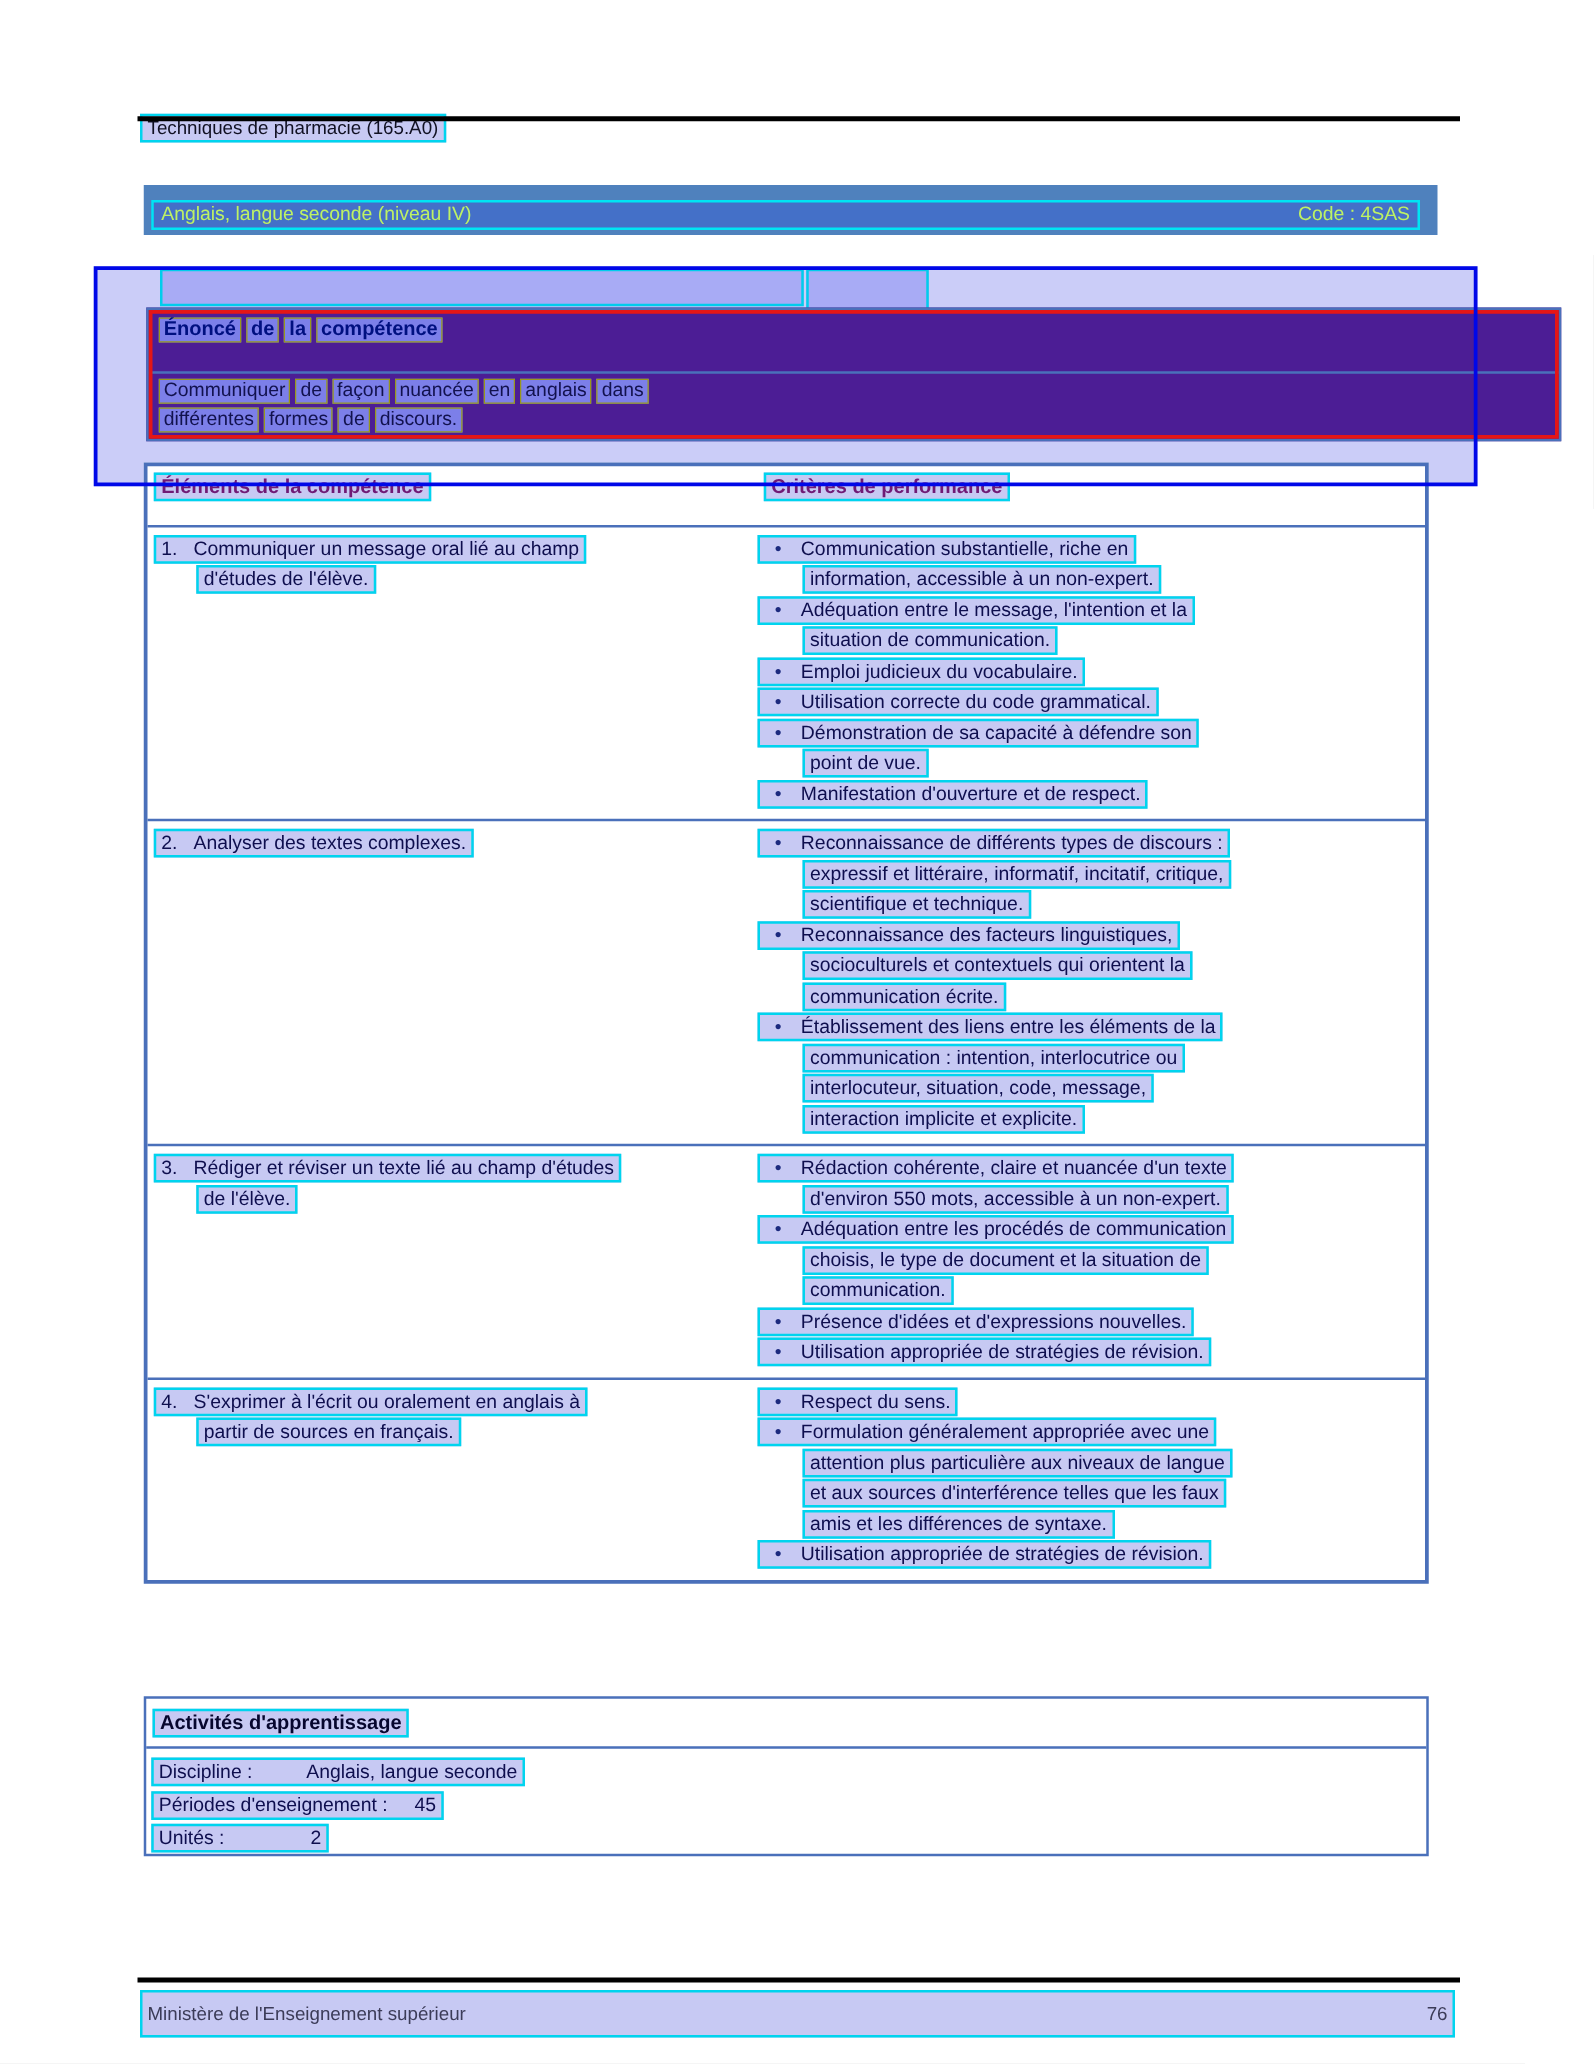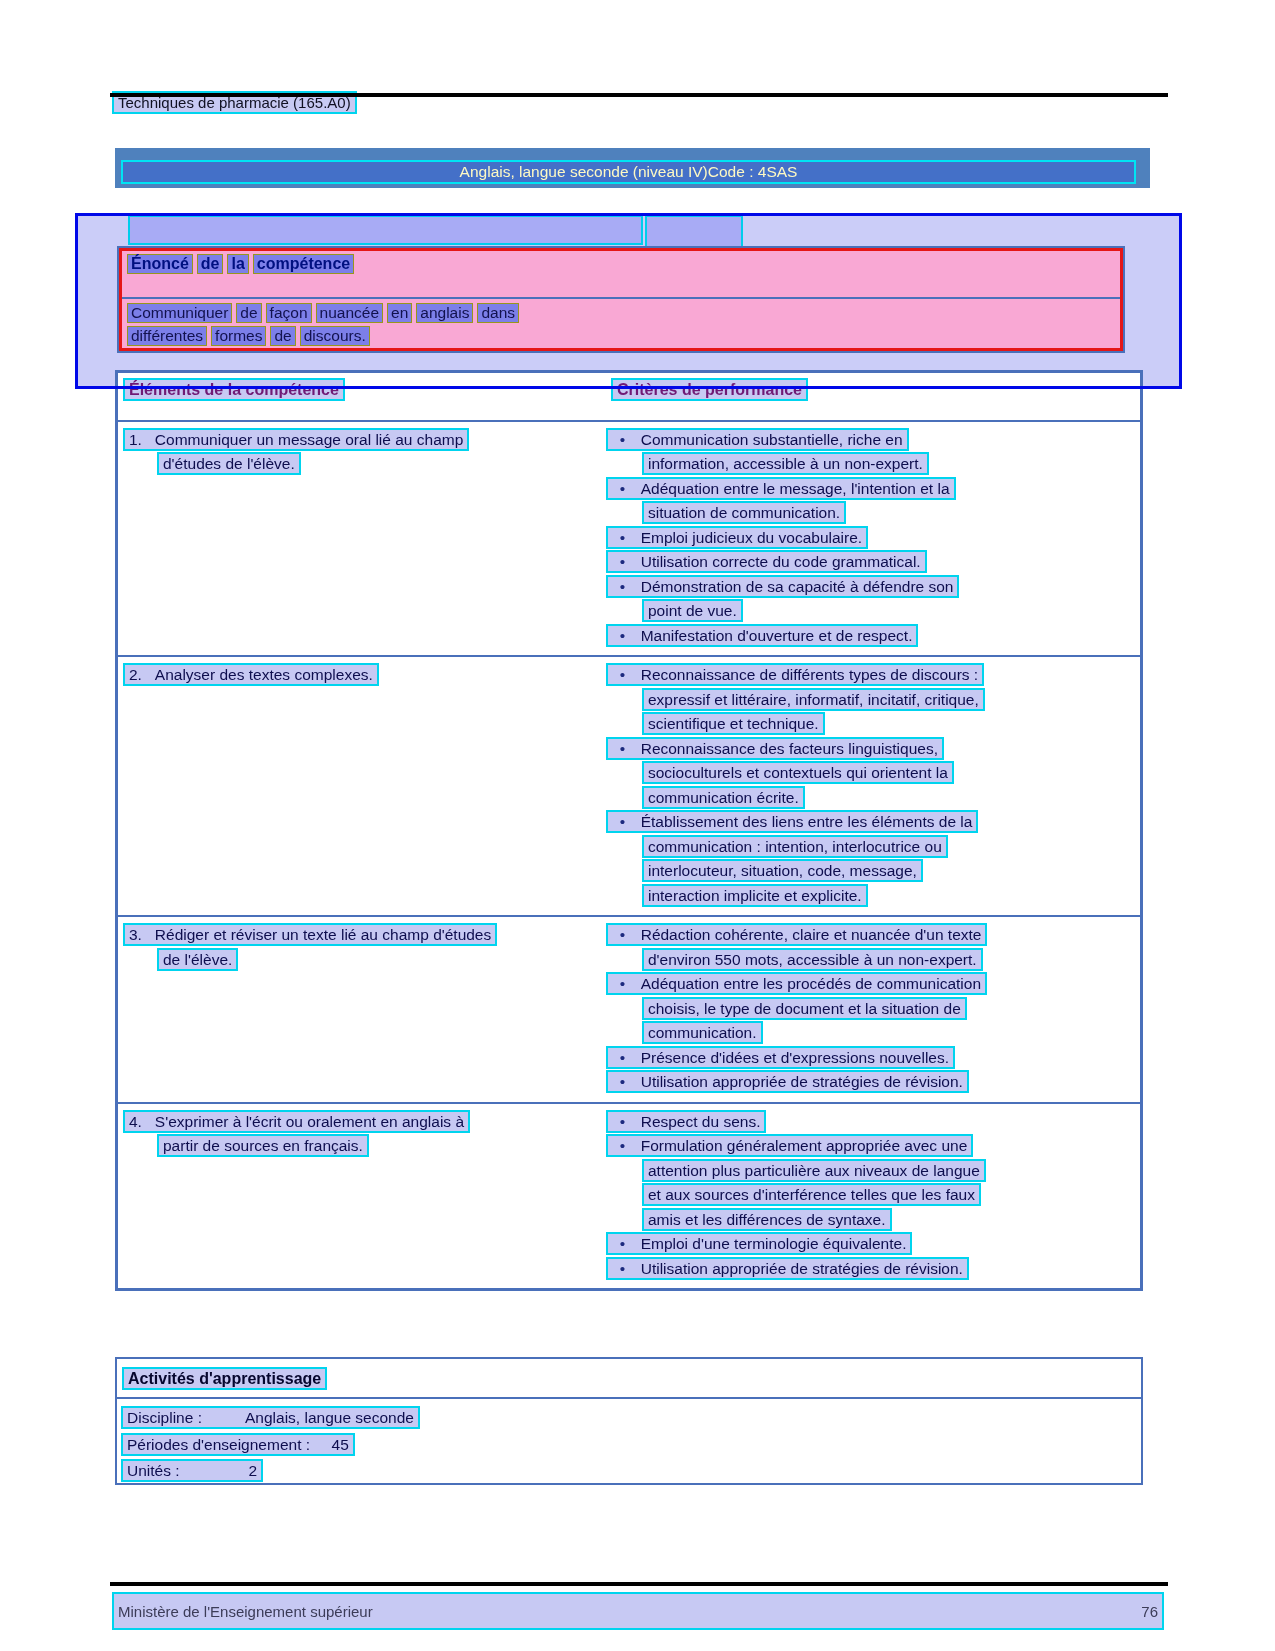--- a/index.html
+++ b/index.html
@@ -26,41 +26,41 @@
   .rule { position:absolute; left:110px; width:1058px; height:4px; background:#000; }
   .rule-top { top:93px; }
   .rule-bottom { top:1582px; }
   .banner {
     position:absolute; left:115px; top:148px; width:1035px; height:40px;
     background:#4f81bd;
   }
   .banner-hl {
     position:absolute; left:6px; right:14px; top:12px; bottom:4px;
     background:#4470c8; border:2px solid #00e4f4;
-    display:flex; justify-content:center; align-items:center;
-    color:#fef9c3; font-size:15.5px; padding:0 6px;
+    display:flex; justify-content:space-between; align-items:center;
+    color:#bef264; font-size:15.5px; padding:0 6px;
   }
   
   .panel-fill {
     position:absolute; left:75px; top:213px; width:1107px; height:176px;
     background:#cbcdf8; z-index:0;
   }
   .panel-border {
     position:absolute; left:75px; top:213px; width:1107px; height:176px;
     border:3px solid #0008e8; box-sizing:border-box; z-index:7; pointer-events:none;
     background:transparent;
   }
   .headings { position:absolute; left:128px; top:215px; z-index:2; }
   .obj-line { width:505px; height:22px; }
   .std-line { margin-left:2px; }
   .headings .w { font-size:17.5px; font-weight:bold; font-style:italic; color:#3030d0;margin-top:36px; }
   
   .enonce {
-    position:absolute; left:117px; top:246px; width:1008px; height:107px;
-    background:#f9a8d4; border:2px solid #4a70ba; box-sizing:border-box; z-index:2;
+    position:absolute; left:117px; top:246px; width:1132px; height:107px;
+    background:#4c1d95; border:2px solid #4a70ba; box-sizing:border-box; z-index:2;
   }
   .red-overlay {
     position:absolute; left:0; top:0; right:0; bottom:0;
     border:3px solid #e51616; z-index:3; pointer-events:none;
   }
   .enonce-divider { position:absolute; left:0; right:0; top:49px; height:2px; background:#4a70ba; }
   .enonce-head { position:absolute; left:6px; top:6px; font-size:16px; font-weight:bold; color:#001080; }
   .enonce-l1 { position:absolute; left:6px; top:55px; font-size:15.5px; color:#12124e; }
   .enonce-l2 { position:absolute; left:6px; top:78px; font-size:15.5px; color:#12124e; }
   
@@ -200,21 +200,20 @@
         <p class="el-text"><span class="hl">4.&nbsp;&nbsp;&nbsp;S'exprimer à l'écrit ou oralement en anglais à
 partir de sources en français.</span></p>
       </div>
       <div class="cell-right">
         <ul class="crit-list">
               <li><span class="hl">Respect du sens.</span></li>
               <li><span class="hl">Formulation généralement appropriée avec une
 attention plus particulière aux niveaux de langue
 et aux sources d'interférence telles que les faux
 amis et les différences de syntaxe.</span></li>
-              <li><span class="hl">Emploi d'une terminologie équivalente.</span></li>
               <li><span class="hl">Utilisation appropriée de stratégies de révision.</span></li>
             </ul>
       </div>
     </div>
   </div>
   </div>
 
   <div class="activities">
     <div class="act-head"><span class="hl">Activités d'apprentissage</span></div>
     <div class="act-body">

